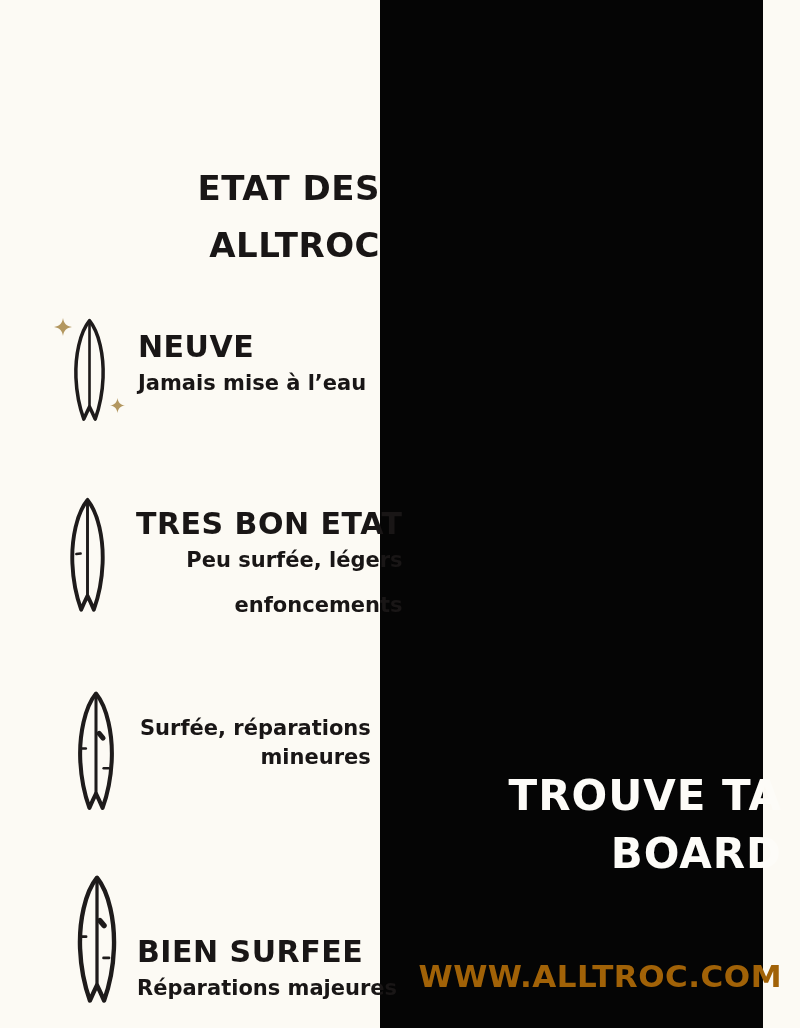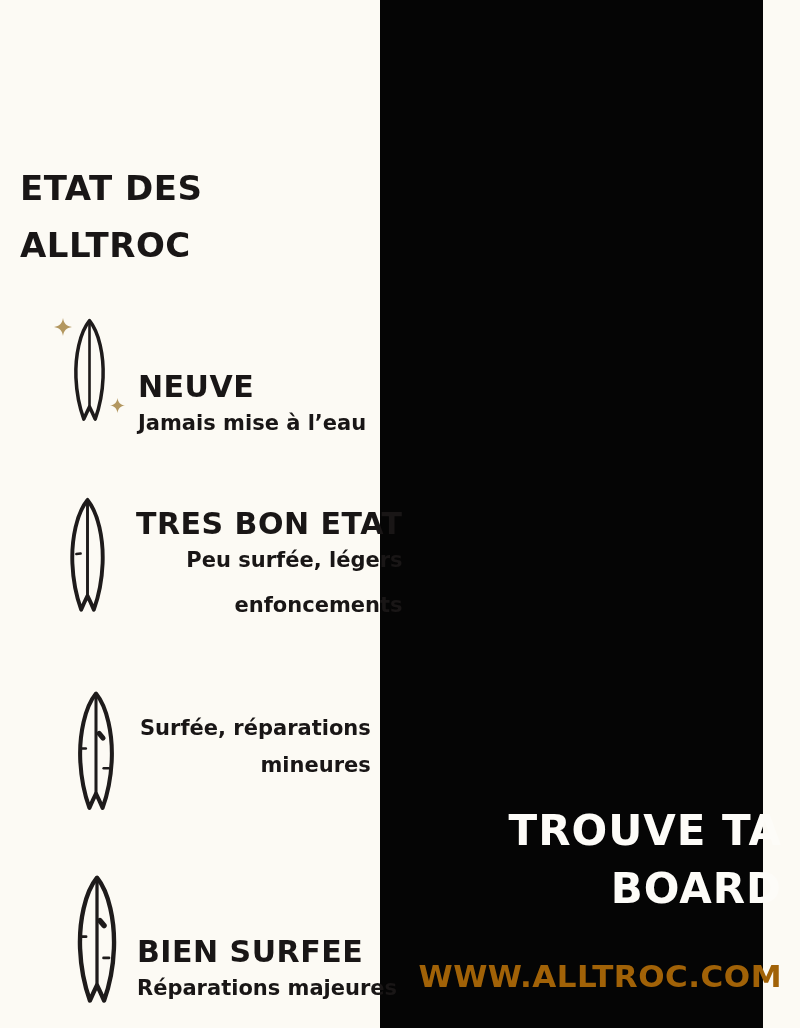--- a/index.html
+++ b/index.html
@@ -10,40 +10,39 @@
     overflow:hidden;
     font-family:"DejaVu Sans", sans-serif;
     color:#191616;
   }
   .black-panel{
     position:absolute;left:380px;top:0;width:383px;height:1028px;
     background:#050505;
   }
   .poster-title{
     position:absolute;left:0;top:160px;width:380px;
-    text-align:left;
+    text-align:right;
     font-weight:700;font-size:34px;line-height:57px;
     letter-spacing:.5px;
-    padding-left:20px;
   }
   .item-icon{position:absolute;}
   .item-icon svg{display:block;}
   .sparkle{position:absolute;}
   .item-text{position:absolute;}
   .item-name{
     font-weight:700;font-size:30px;line-height:36px;letter-spacing:.5px;
     white-space:nowrap;
   }
   .item-desc{
     font-weight:700;font-size:21px;line-height:29px;margin-top:4px;
     white-space:nowrap;
     text-align:right;
   }
   .panel-tagline{
-    position:absolute;right:18px;top:802px;
+    position:absolute;right:18px;top:767px;
     text-align:right;color:#fdfcf8;
     font-weight:700;font-size:42px;line-height:58px;letter-spacing:1px;
     white-space:nowrap;
   }
   .panel-website{
     position:absolute;right:18px;top:956px;
     text-align:right;color:#a16207;
     font-weight:700;font-size:31px;line-height:40px;letter-spacing:.5px;
     white-space:nowrap;
   }
@@ -65,21 +64,21 @@
       <path d="M40 5 C 18 32, 7 85, 9 135 C 10.5 172, 18 205, 27 230 C 34 214, 38 206, 40 202 C 42 206, 46 214, 53 230 C 62 205, 69.5 172, 71 135 C 73 85, 62 32, 40 5 Z" stroke="#1e1b1b" stroke-width="8" stroke-linejoin="round"></path>
       <path d="M40 8 L40 201" stroke="#1e1b1b" stroke-width="6"></path>
     </svg>
     <svg class="sparkle" style="left:6px;top:10px;" width="18" height="18" viewBox="0 0 24 24">
       <path d="M12 0 C13.2 7.5 16.5 10.8 24 12 C16.5 13.2 13.2 16.5 12 24 C10.8 16.5 7.5 13.2 0 12 C7.5 10.8 10.8 7.5 12 0 Z" fill="#b3975f"></path>
     </svg>
     <svg class="sparkle" style="left:62px;top:90px;" width="15" height="15" viewBox="0 0 24 24">
       <path d="M12 0 C13.2 7.5 16.5 10.8 24 12 C16.5 13.2 13.2 16.5 12 24 C10.8 16.5 7.5 13.2 0 12 C7.5 10.8 10.8 7.5 12 0 Z" fill="#b3975f"></path>
     </svg>
   </div>
-  <div class="item-text" style="left:138px;top:329px;margin-top:40px;">
+  <div class="item-text" style="left:138px;top:329px;">
     <div class="item-name">NEUVE</div>
     <div class="item-desc">Jamais mise à l’eau</div>
   </div>
 
   <div class="item-icon" style="left:68px;top:497px;width:39px;height:118px;">
     <svg width="39" height="118" viewBox="0 0 80 240" fill="none">
       <path d="M40 5 C 18 32, 7 85, 9 135 C 10.5 172, 18 205, 27 230 C 34 214, 38 206, 40 202 C 42 206, 46 214, 53 230 C 62 205, 69.5 172, 71 135 C 73 85, 62 32, 40 5 Z" stroke="#1e1b1b" stroke-width="8" stroke-linejoin="round"></path>
       <path d="M40 8 L40 201" stroke="#1e1b1b" stroke-width="6"></path>
       <path d="M17 116 L26 115" stroke="#1e1b1b" stroke-width="5" stroke-linecap="round"></path>
     </svg>
@@ -96,21 +95,21 @@
       <path d="M40 8 L40 201" stroke="#1e1b1b" stroke-width="6"></path>
       <g transform="translate(50,88) rotate(-40)">
         <rect x="-5" y="-11" width="10" height="22" rx="5" fill="#1e1b1b"></rect>
       </g>
       <path d="M10 113 L20 113" stroke="#1e1b1b" stroke-width="5" stroke-linecap="round"></path>
       <path d="M55 152 L65 152" stroke="#1e1b1b" stroke-width="5" stroke-linecap="round"></path>
     </svg>
   </div>
   <div class="item-text" style="left:140px;top:710px;">
     <div class="item-desc">Surfée, réparations</div>
-    <div class="item-desc" style="margin-top:8px;">mineures</div>
+    <div class="item-desc" style="margin-top:0;">mineures</div>
   </div>
 
   <div class="item-icon" style="left:72px;top:875px;width:50px;height:131px;">
     <svg width="50" height="131" viewBox="0 0 80 240" fill="none">
       <path d="M40 5 C 18 32, 7 85, 9 135 C 10.5 172, 18 205, 27 230 C 34 214, 38 206, 40 202 C 42 206, 46 214, 53 230 C 62 205, 69.5 172, 71 135 C 73 85, 62 32, 40 5 Z" stroke="#1e1b1b" stroke-width="8" stroke-linejoin="round"></path>
       <path d="M40 8 L40 201" stroke="#1e1b1b" stroke-width="6"></path>
       <g transform="translate(49,88) rotate(-40)">
         <rect x="-5" y="-11" width="10" height="22" rx="5" fill="#1e1b1b"></rect>
       </g>
       <path d="M10 113 L20 113" stroke="#1e1b1b" stroke-width="5" stroke-linecap="round"></path>

